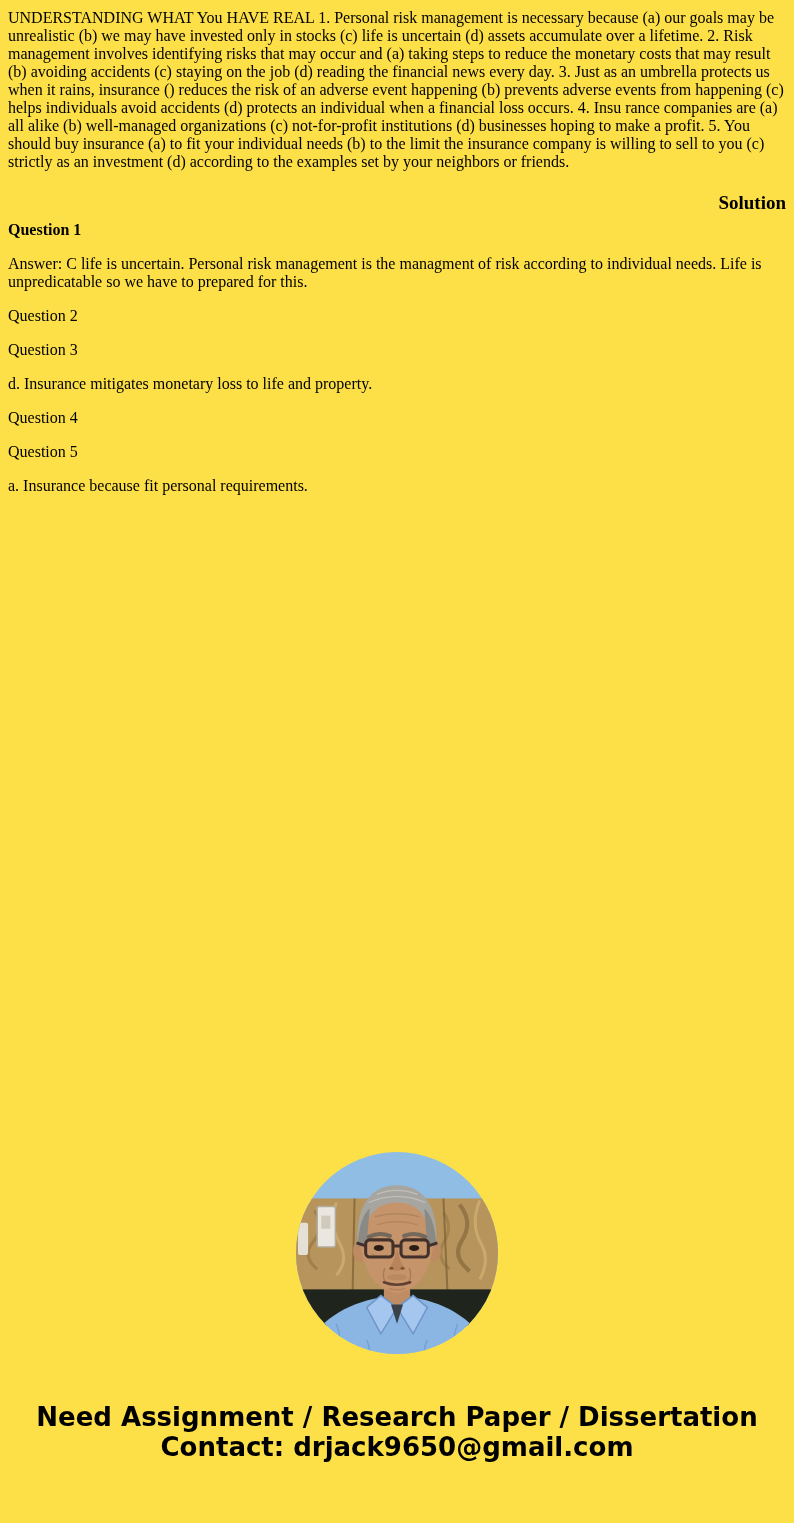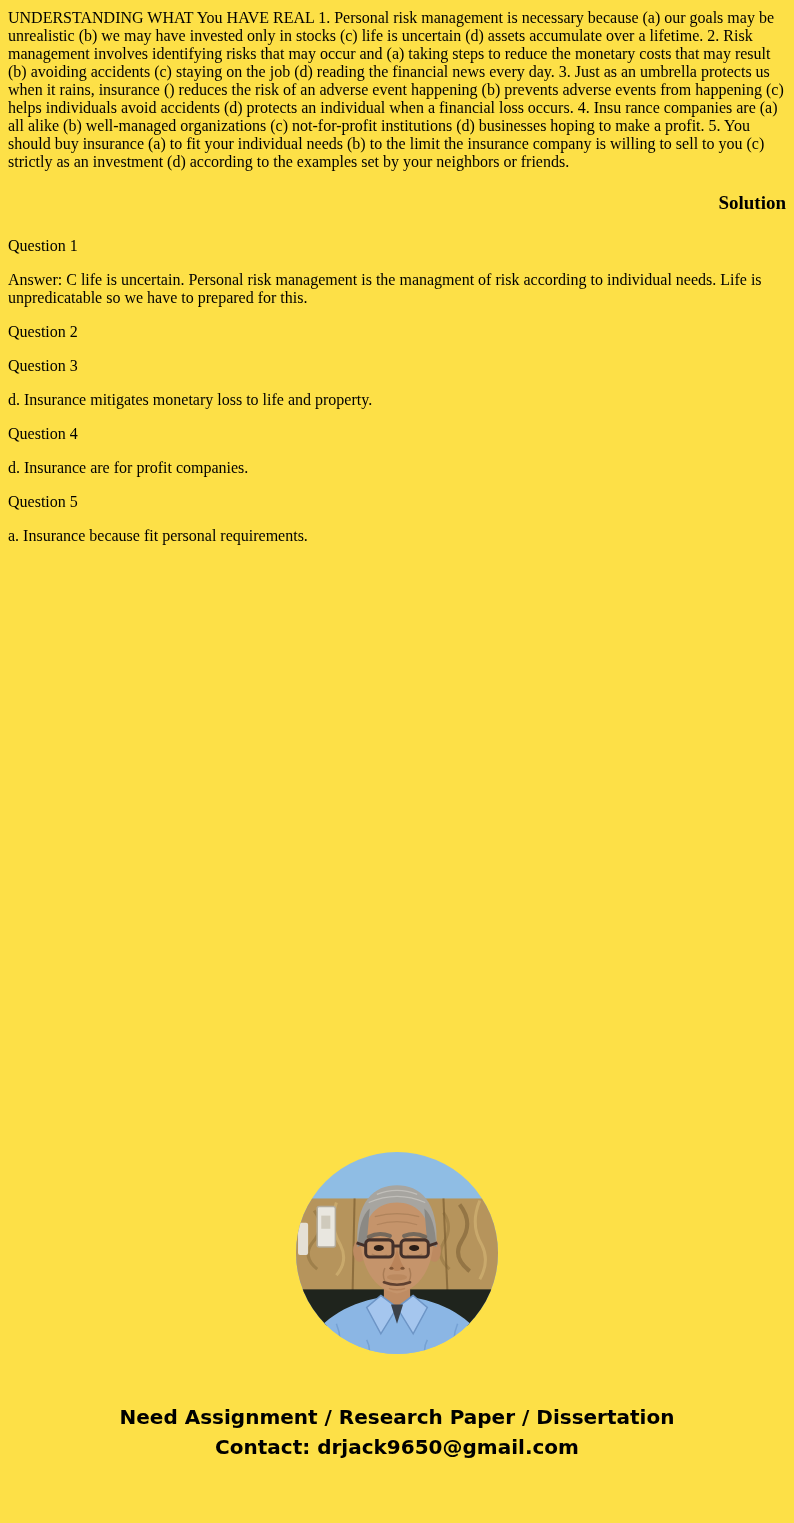--- a/index.html
+++ b/index.html
@@ -20,21 +20,21 @@
   }
   .intro { margin: 9px 0 0 0; }
   h3.solution-heading {
     font-size: 19px;
     line-height: 21px;
     font-weight: bold;
     margin: 21px 0 0 0;
     text-align: right;
   }
   p.q-label  { margin: 16px 0 0 0; }
-  p.q-label.first { margin-top: 24px; }
+  p.q-label.first { margin-top: 8px; font-weight: bold; }
   p.q-answer { margin: 16px 0 0 0; }
 
   .avatar-wrap {
     position: absolute;
     top: 1152px;
     left: 50%;
     transform: translateX(-50%);
     width: 202px;
     height: 202px;
     border-radius: 50%;
@@ -43,21 +43,21 @@
   .avatar-wrap svg { display: block; width: 100%; height: 100%; }
 
   .footer {
     position: absolute;
     top: 1402px;
     left: 0;
     right: 0;
     text-align: center;
     font-family: "DejaVu Sans", sans-serif;
     font-weight: bold;
-    font-size: 20px;
+    font-size: 26px;
     line-height: 30px;
     color: #000000;
   }
 </style>
 </head>
 <body>
 
 <div class="page">
 
   <div class="content">
@@ -67,21 +67,20 @@
 
     <p class="q-label first">Question 1</p>
     <p class="q-answer">Answer: C life is uncertain. Personal risk management is the managment of risk according to individual needs. Life is unpredicatable so we have to prepared for this.</p>
 
     <p class="q-label">Question 2</p>
 
     <p class="q-label">Question 3</p>
     <p class="q-answer">d. Insurance mitigates monetary loss to life and property.</p>
 
     <p class="q-label">Question 4</p>
-    <p class="q-answer">d. Insurance are for profit companies.</p>
 
     <p class="q-label">Question 5</p>
     <p class="q-answer">a. Insurance because fit personal requirements.</p>
   </div>
 
   <div class="avatar-wrap" role="img" aria-label="Portrait photo of an elderly man with gray hair and glasses wearing a light blue collared shirt">
     <svg viewBox="0 0 200 200" xmlns="http://www.w3.org/2000/svg">
 
       <rect x="0" y="0" width="200" height="200" fill="#8fbde4"></rect>
 

